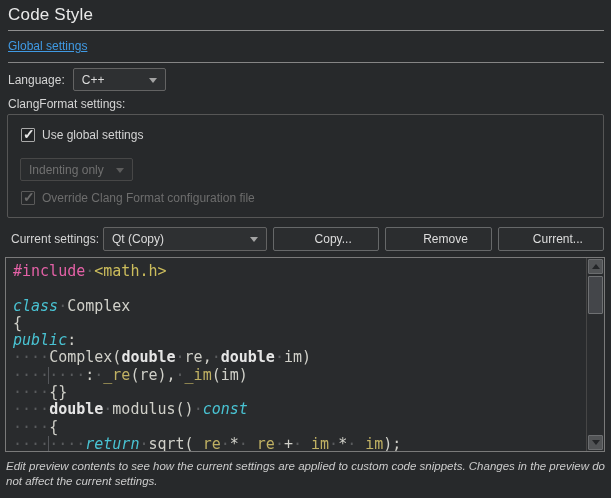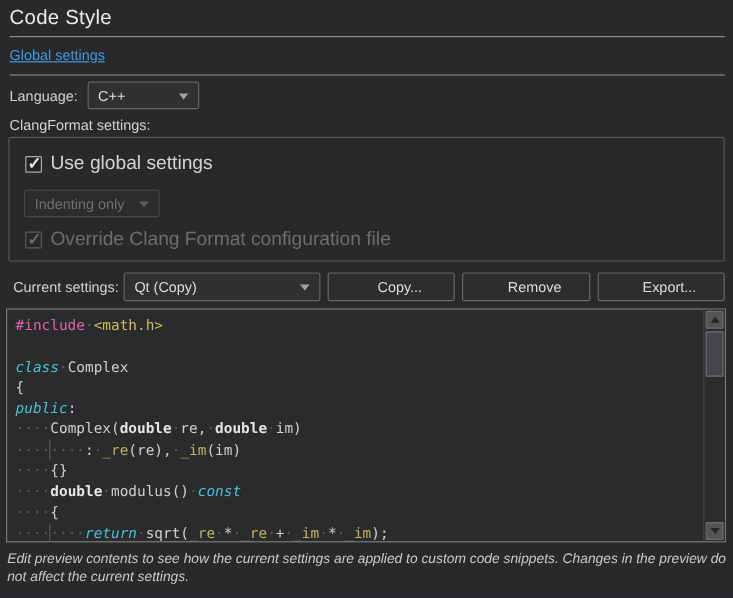--- a/index.html
+++ b/index.html
@@ -43,21 +43,21 @@
 
   .btn {
     background:#2b2d2f; border:1px solid #666869; border-radius:2px;
     color:#dddddd; font-size:12px;
     display:flex; align-items:center; justify-content:center;
     cursor:pointer;
     padding-left:14px;
   }
 
   
-  .cb { display:flex; align-items:center; gap:7px; font-size:16px; cursor:pointer; }
+  .cb { display:flex; align-items:center; gap:7px; font-size:12px; cursor:pointer; }
   .cb-box {
     width:14px; height:14px; border:1px solid #a9a9a9; background:#222426;
     border-radius:1px; position:relative; flex:0 0 auto;
   }
   .cb-box.checked::after {
     content:"\2713";
     position:absolute; left:1px; top:-3px;
     font-size:14px; font-weight:bold; color:#e6e6e6;
   }
   .cb.disabled { color:#6d6d6d; cursor:default; }
@@ -85,21 +85,21 @@
   .cur-buttons .btn { flex:1; height:24px; }
 
   
   .editor {
     left:5px; top:257px; width:600px; height:195px;
     background:#292b2d; border:1px solid #7a7a7a;
     overflow:hidden; cursor:text;
   }
   .code {
     font-family:"DejaVu Sans Mono", monospace;
-    font-size:12px; line-height:17.3px;
+    font-size:15px; line-height:17.3px;
     padding:5px 0 0 7px; white-space:pre;
   }
   .code-line { height:17.3px; }
   .tok-pp    { color:#e361a6; }
   .tok-str   { color:#ccbd5c; }
   .tok-kw    { color:#49c3d3; font-style:italic; }
   .tok-type  { color:#e5e5e5;font-weight:bold; }
   .tok-field { color:#c0b163; }
   .tok-pl    { color:#d0d0c9; }
   .tok-ws    { color:#595b5d; }
@@ -177,21 +177,21 @@
 
 <div class="abs cur-row">
   <span class="cur-label">Current settings:</span>
   <div class="combo cur-combo">
     <span>Qt (Copy)</span>
     <span class="arrow"></span>
   </div>
   <div class="cur-buttons">
     <div class="btn">Copy...</div>
     <div class="btn">Remove</div>
-    <div class="btn">Export...</div>
+    <div class="btn">Current...</div>
   </div>
 </div>
 
 <div class="abs editor">
   <div class="code"><div class="code-line"><span class="tok-pp">#include</span><span class="tok-ws">·</span><span class="tok-str">&lt;math.h&gt;</span></div><div class="code-line">&nbsp;</div><div class="code-line"><span class="tok-kw">class</span><span class="tok-ws">·</span><span class="tok-pl">Complex</span></div><div class="code-line"><span class="tok-pl">{</span></div><div class="code-line"><span class="tok-kw">public</span><span class="tok-pl">:</span></div><div class="code-line"><span class="tok-ws">····</span><span class="tok-pl">Complex(</span><span class="tok-type">double</span><span class="tok-ws">·</span><span class="tok-pl">re,</span><span class="tok-ws">·</span><span class="tok-type">double</span><span class="tok-ws">·</span><span class="tok-pl">im)</span></div><div class="code-line"><span class="tok-ws">····</span><span class="tok-guide"></span><span class="tok-ws">····</span><span class="tok-pl">:</span><span class="tok-ws">·</span><span class="tok-field">_re</span><span class="tok-pl">(re),</span><span class="tok-ws">·</span><span class="tok-field">_im</span><span class="tok-pl">(im)</span></div><div class="code-line"><span class="tok-ws">····</span><span class="tok-pl">{}</span></div><div class="code-line"><span class="tok-ws">····</span><span class="tok-type">double</span><span class="tok-ws">·</span><span class="tok-pl">modulus()</span><span class="tok-ws">·</span><span class="tok-kw">const</span></div><div class="code-line"><span class="tok-ws">····</span><span class="tok-pl">{</span></div><div class="code-line"><span class="tok-ws">····</span><span class="tok-guide"></span><span class="tok-ws">····</span><span class="tok-kw">return</span><span class="tok-ws">·</span><span class="tok-pl">sqrt(</span><span class="tok-field">_re</span><span class="tok-ws">·</span><span class="tok-pl">*</span><span class="tok-ws">·</span><span class="tok-field">_re</span><span class="tok-ws">·</span><span class="tok-pl">+</span><span class="tok-ws">·</span><span class="tok-field">_im</span><span class="tok-ws">·</span><span class="tok-pl">*</span><span class="tok-ws">·</span><span class="tok-field">_im</span><span class="tok-pl">);</span></div></div>
   <div class="vscroll">
     <div class="scroll-btn up">
       <span class="tri-up"></span>
     </div>
     <div class="scroll-thumb"></div>

